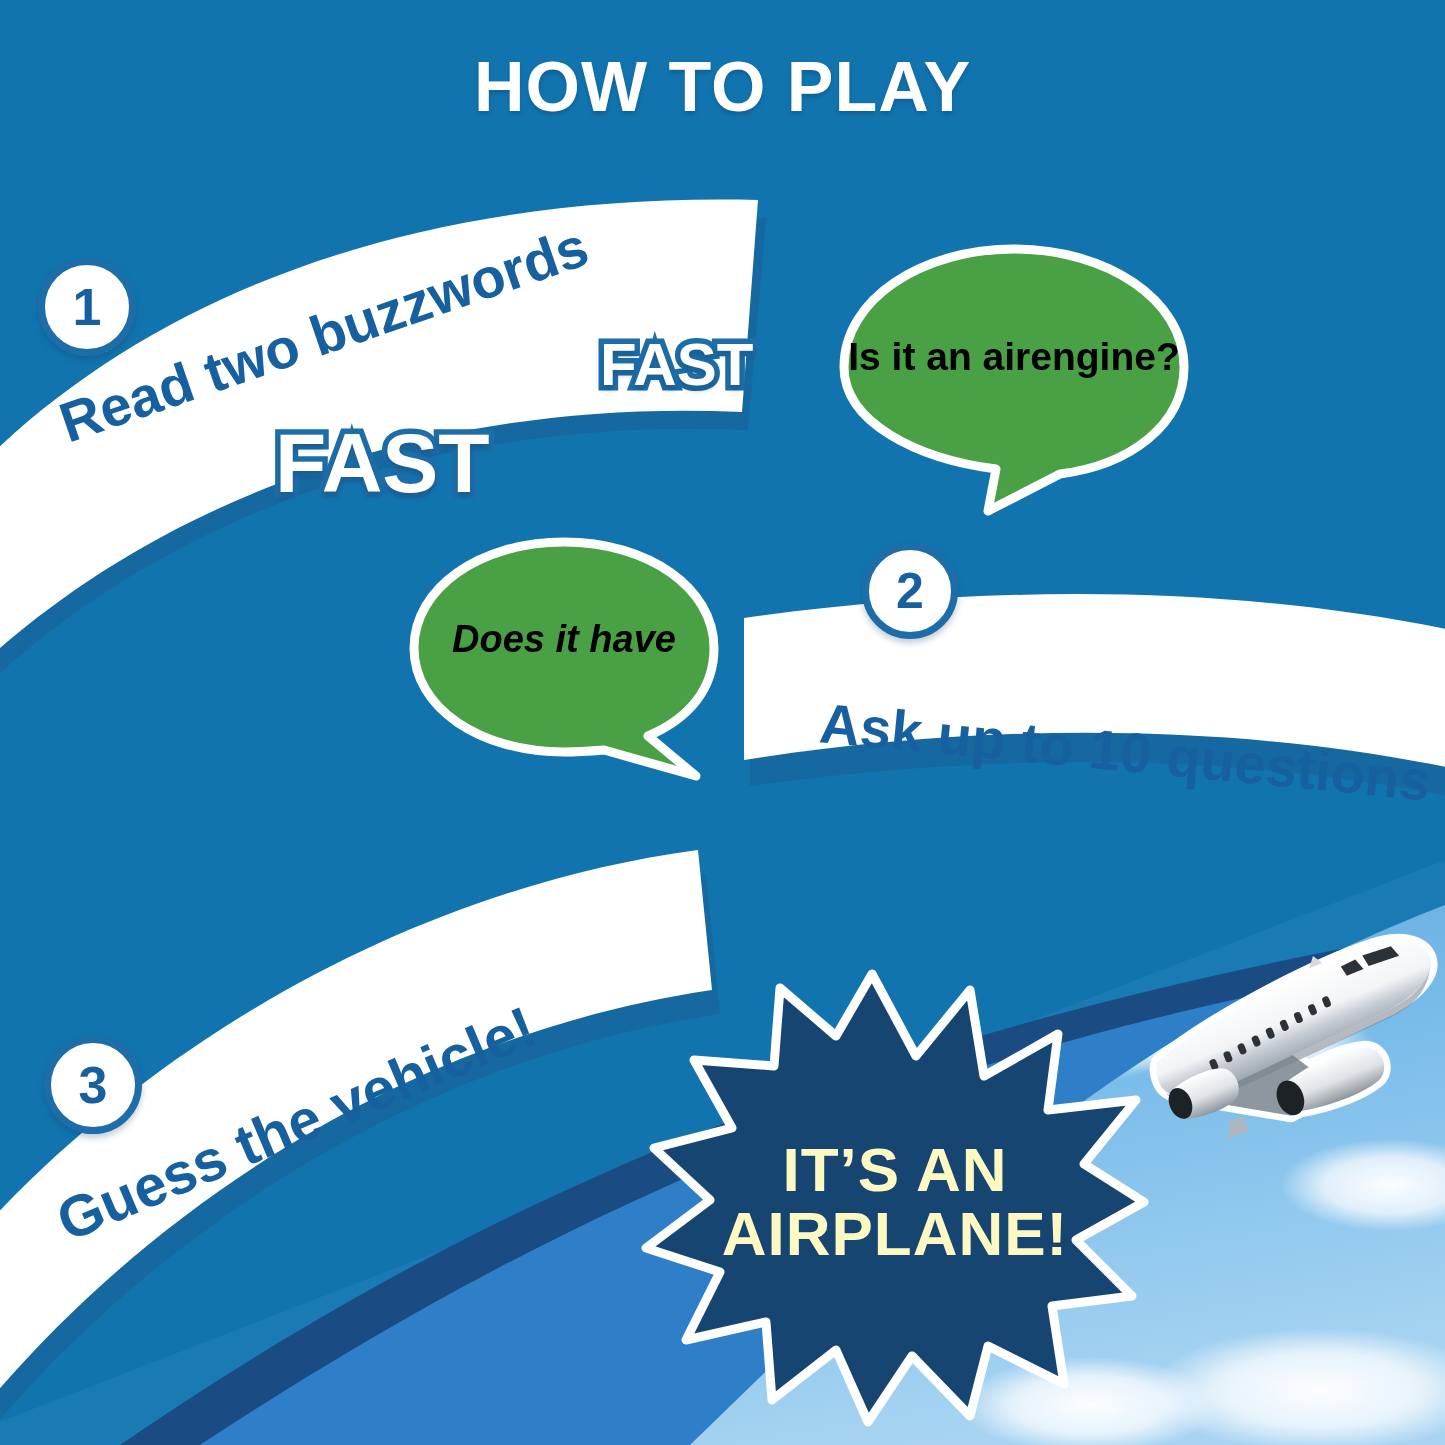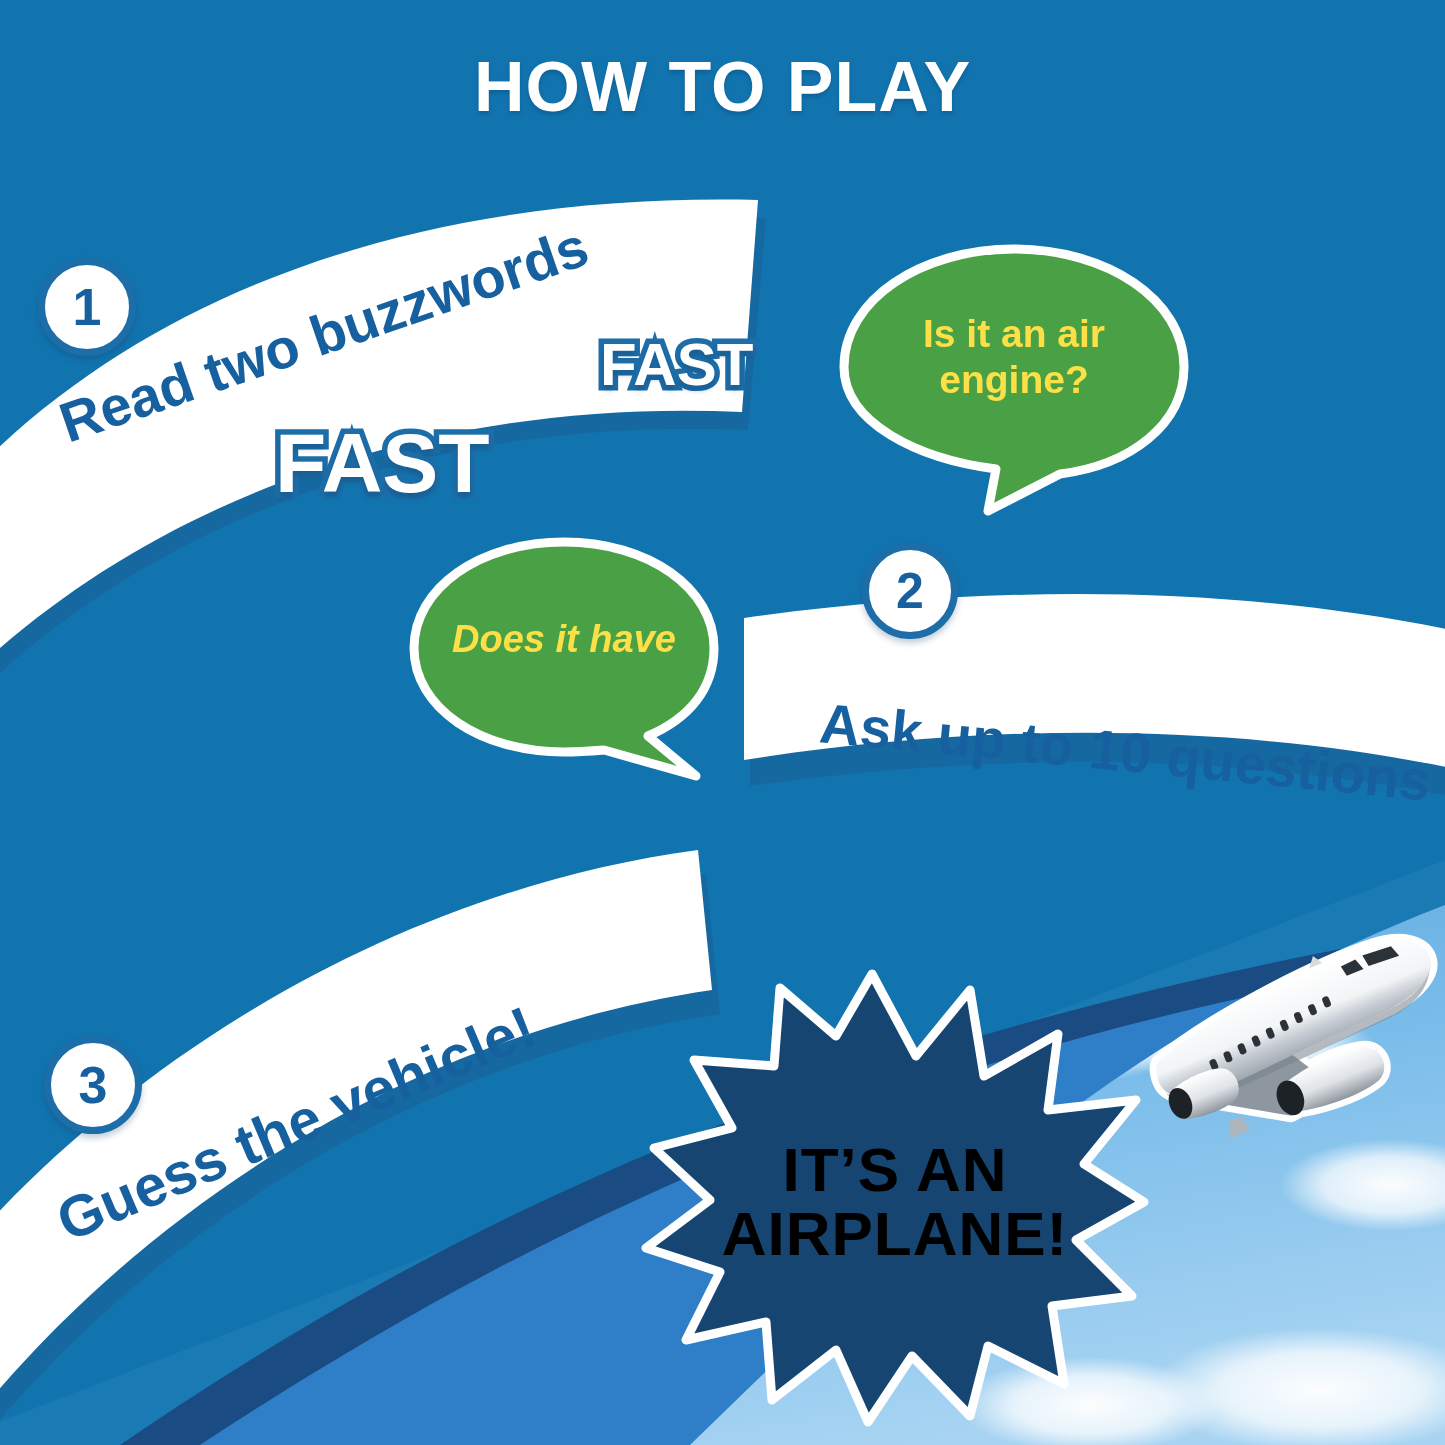--- a/index.html
+++ b/index.html
@@ -48,35 +48,35 @@
     paint-order:stroke fill;
     text-shadow:0 5px 5px rgba(12,60,100,.30);
   }
   .buzz-fast{left:600px;top:330px;font-size:60px;}
   .buzz-wings{left:275px;top:415px;font-size:84px;}
 
   
   .bubble{position:absolute;}
   .bubble .txt{
     position:absolute;left:0;top:0;width:100%;height:100%;
-    display:flex;flex-direction:column;align-items:center;justify-content:center;
-    color:#fde047;font-weight:bold;text-align:center;line-height:1.18;
+    display:flex;flex-direction:row;align-items:center;justify-content:center;
+    color:#000000;font-weight:bold;text-align:center;line-height:1.18;
     pointer-events:none;
   }
   #bubble-air{left:838px;top:243px;width:352px;height:274px;}
   #bubble-air .txt{font-size:39px;padding-bottom:46px;box-sizing:border-box;}
   #bubble-engine{left:408px;top:536px;width:312px;height:246px;font-style:italic;}
   #bubble-engine .txt{font-size:38px;padding-bottom:40px;box-sizing:border-box;}
 
   
   #starburst{position:absolute;left:640px;top:960px;width:510px;height:470px;}
   #starburst .txt{
     position:absolute;left:0;top:0;width:100%;height:100%;
     display:flex;flex-direction:column;align-items:center;justify-content:center;
-    color:#000000;font-weight:bold;text-align:center;line-height:1.03;
+    color:#fef9c3;font-weight:bold;text-align:center;line-height:1.03;
     font-size:62px;letter-spacing:1px;pointer-events:none;
     padding-top:14px;box-sizing:border-box;
   }
 </style>
 </head>
 <body>
 
 <div id="stage">
 
   <svg id="bg-svg" viewBox="0 0 1445 1445">

